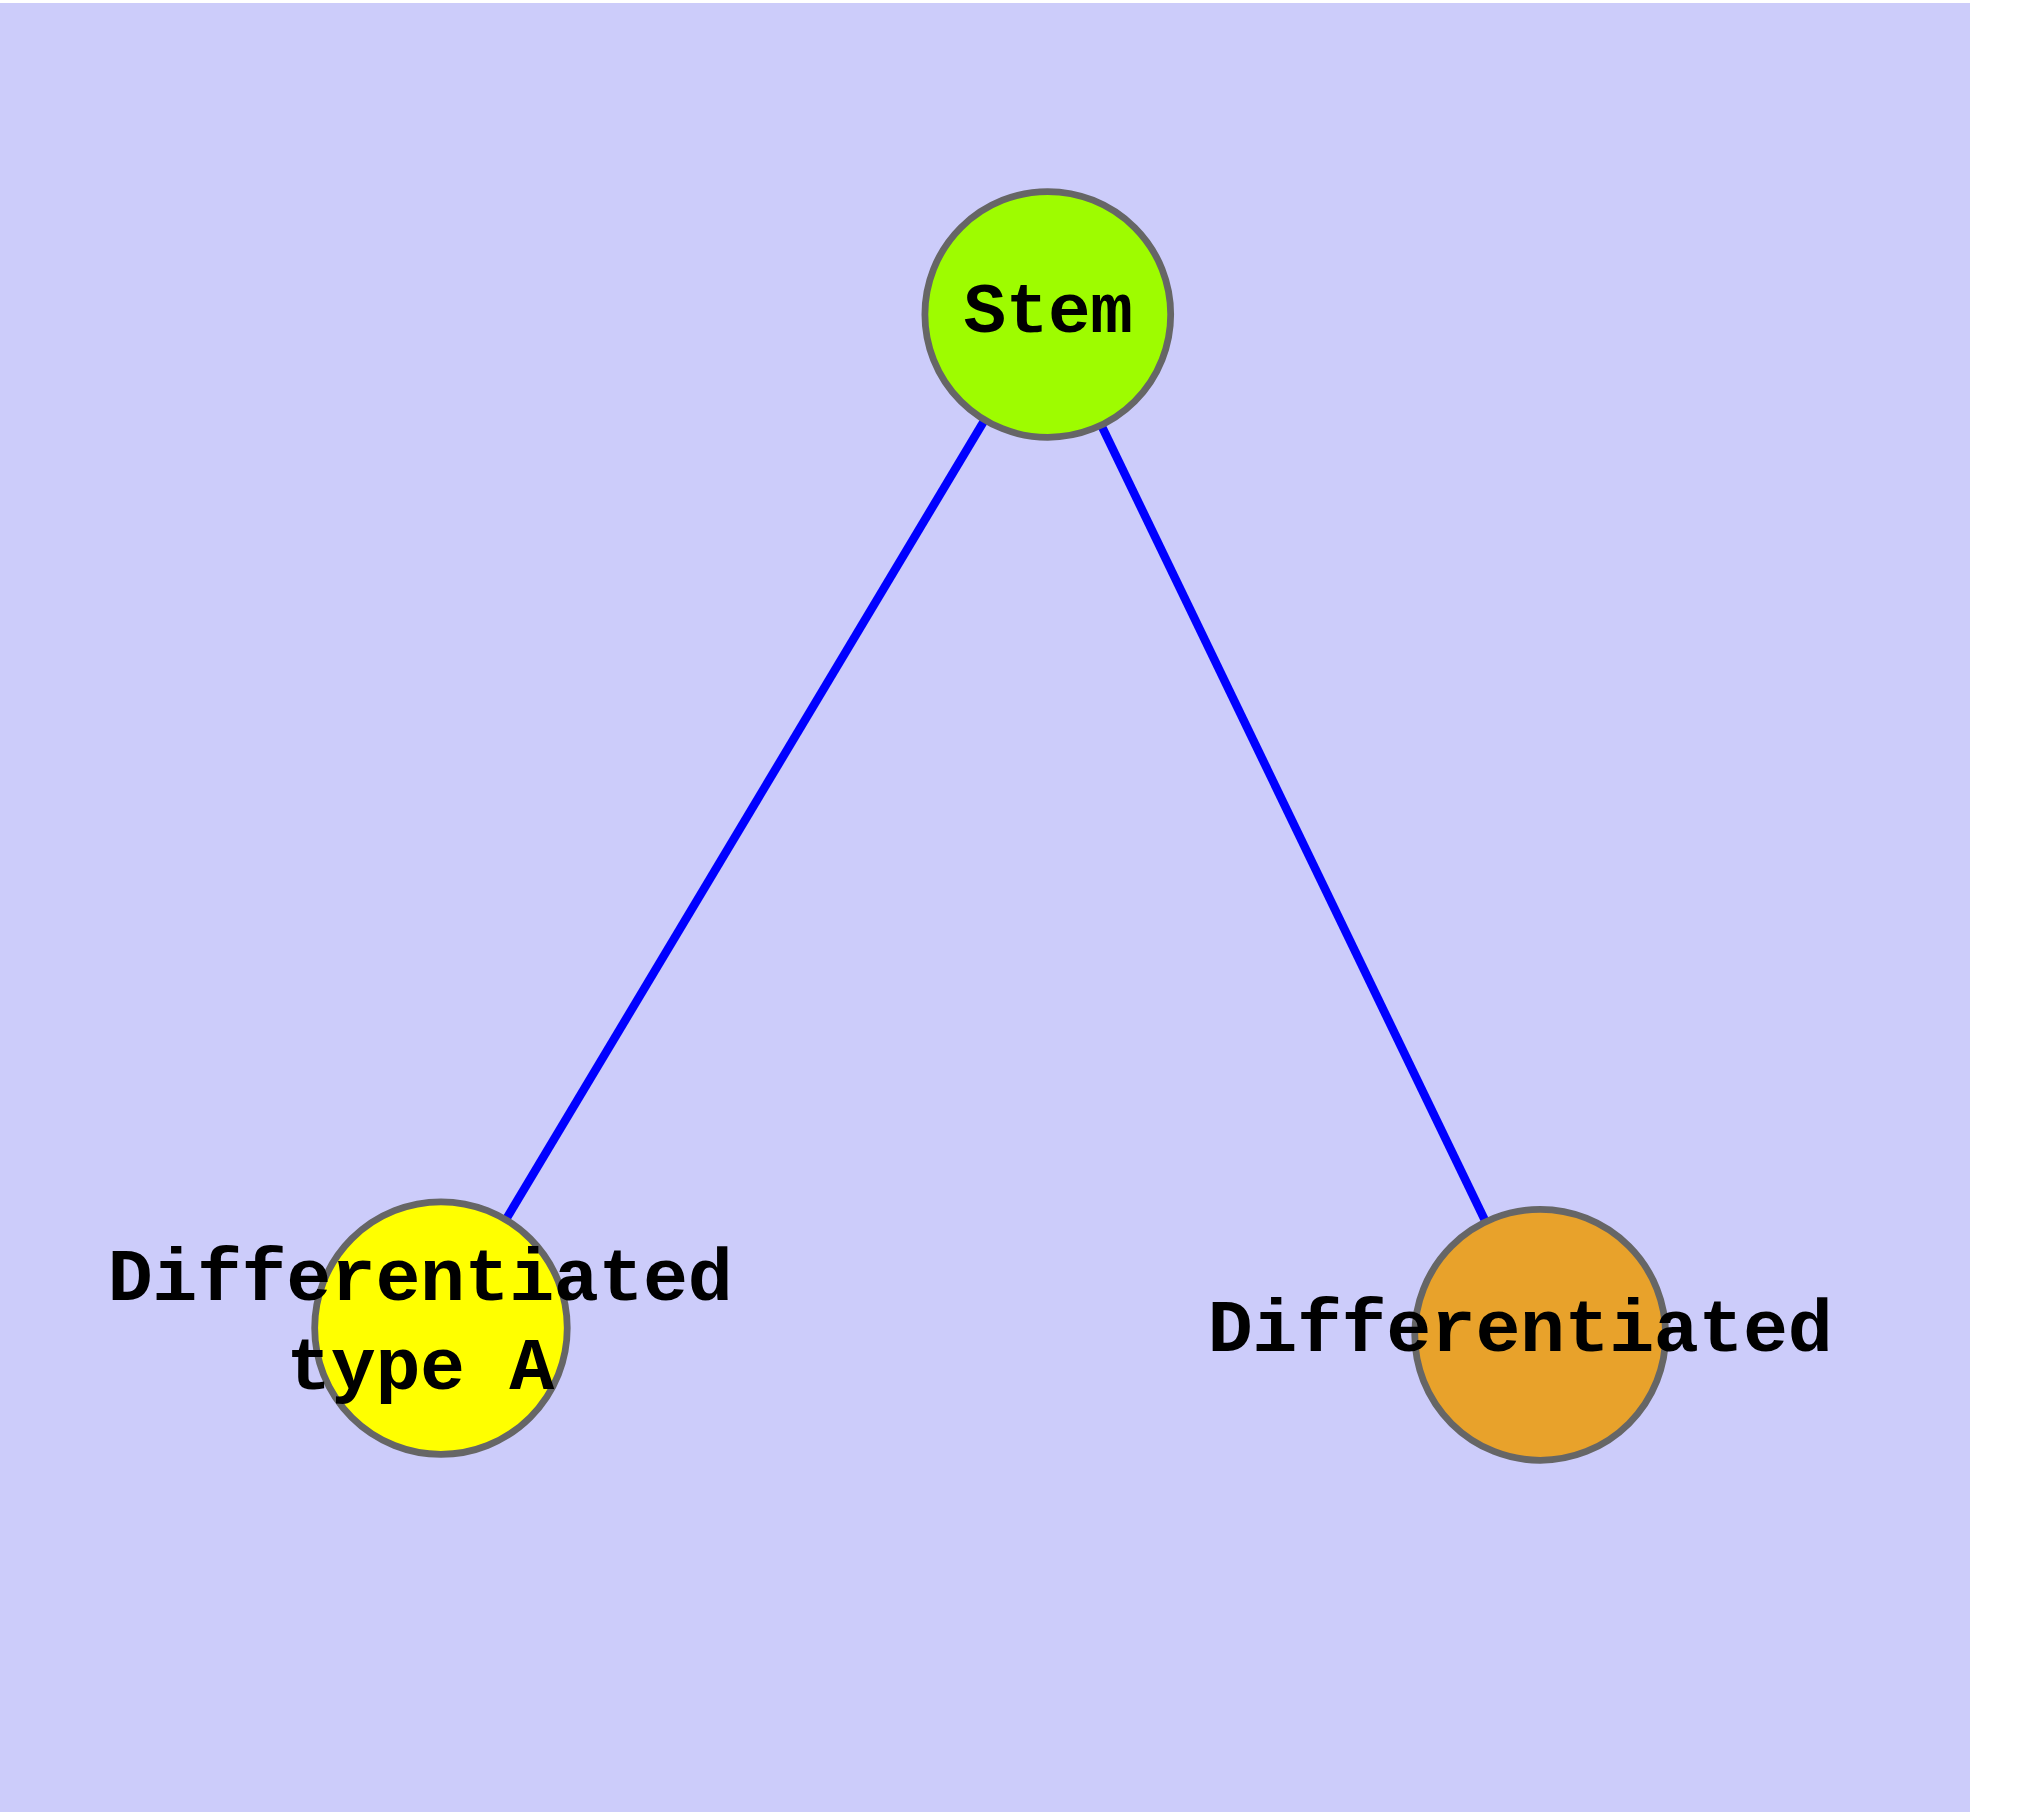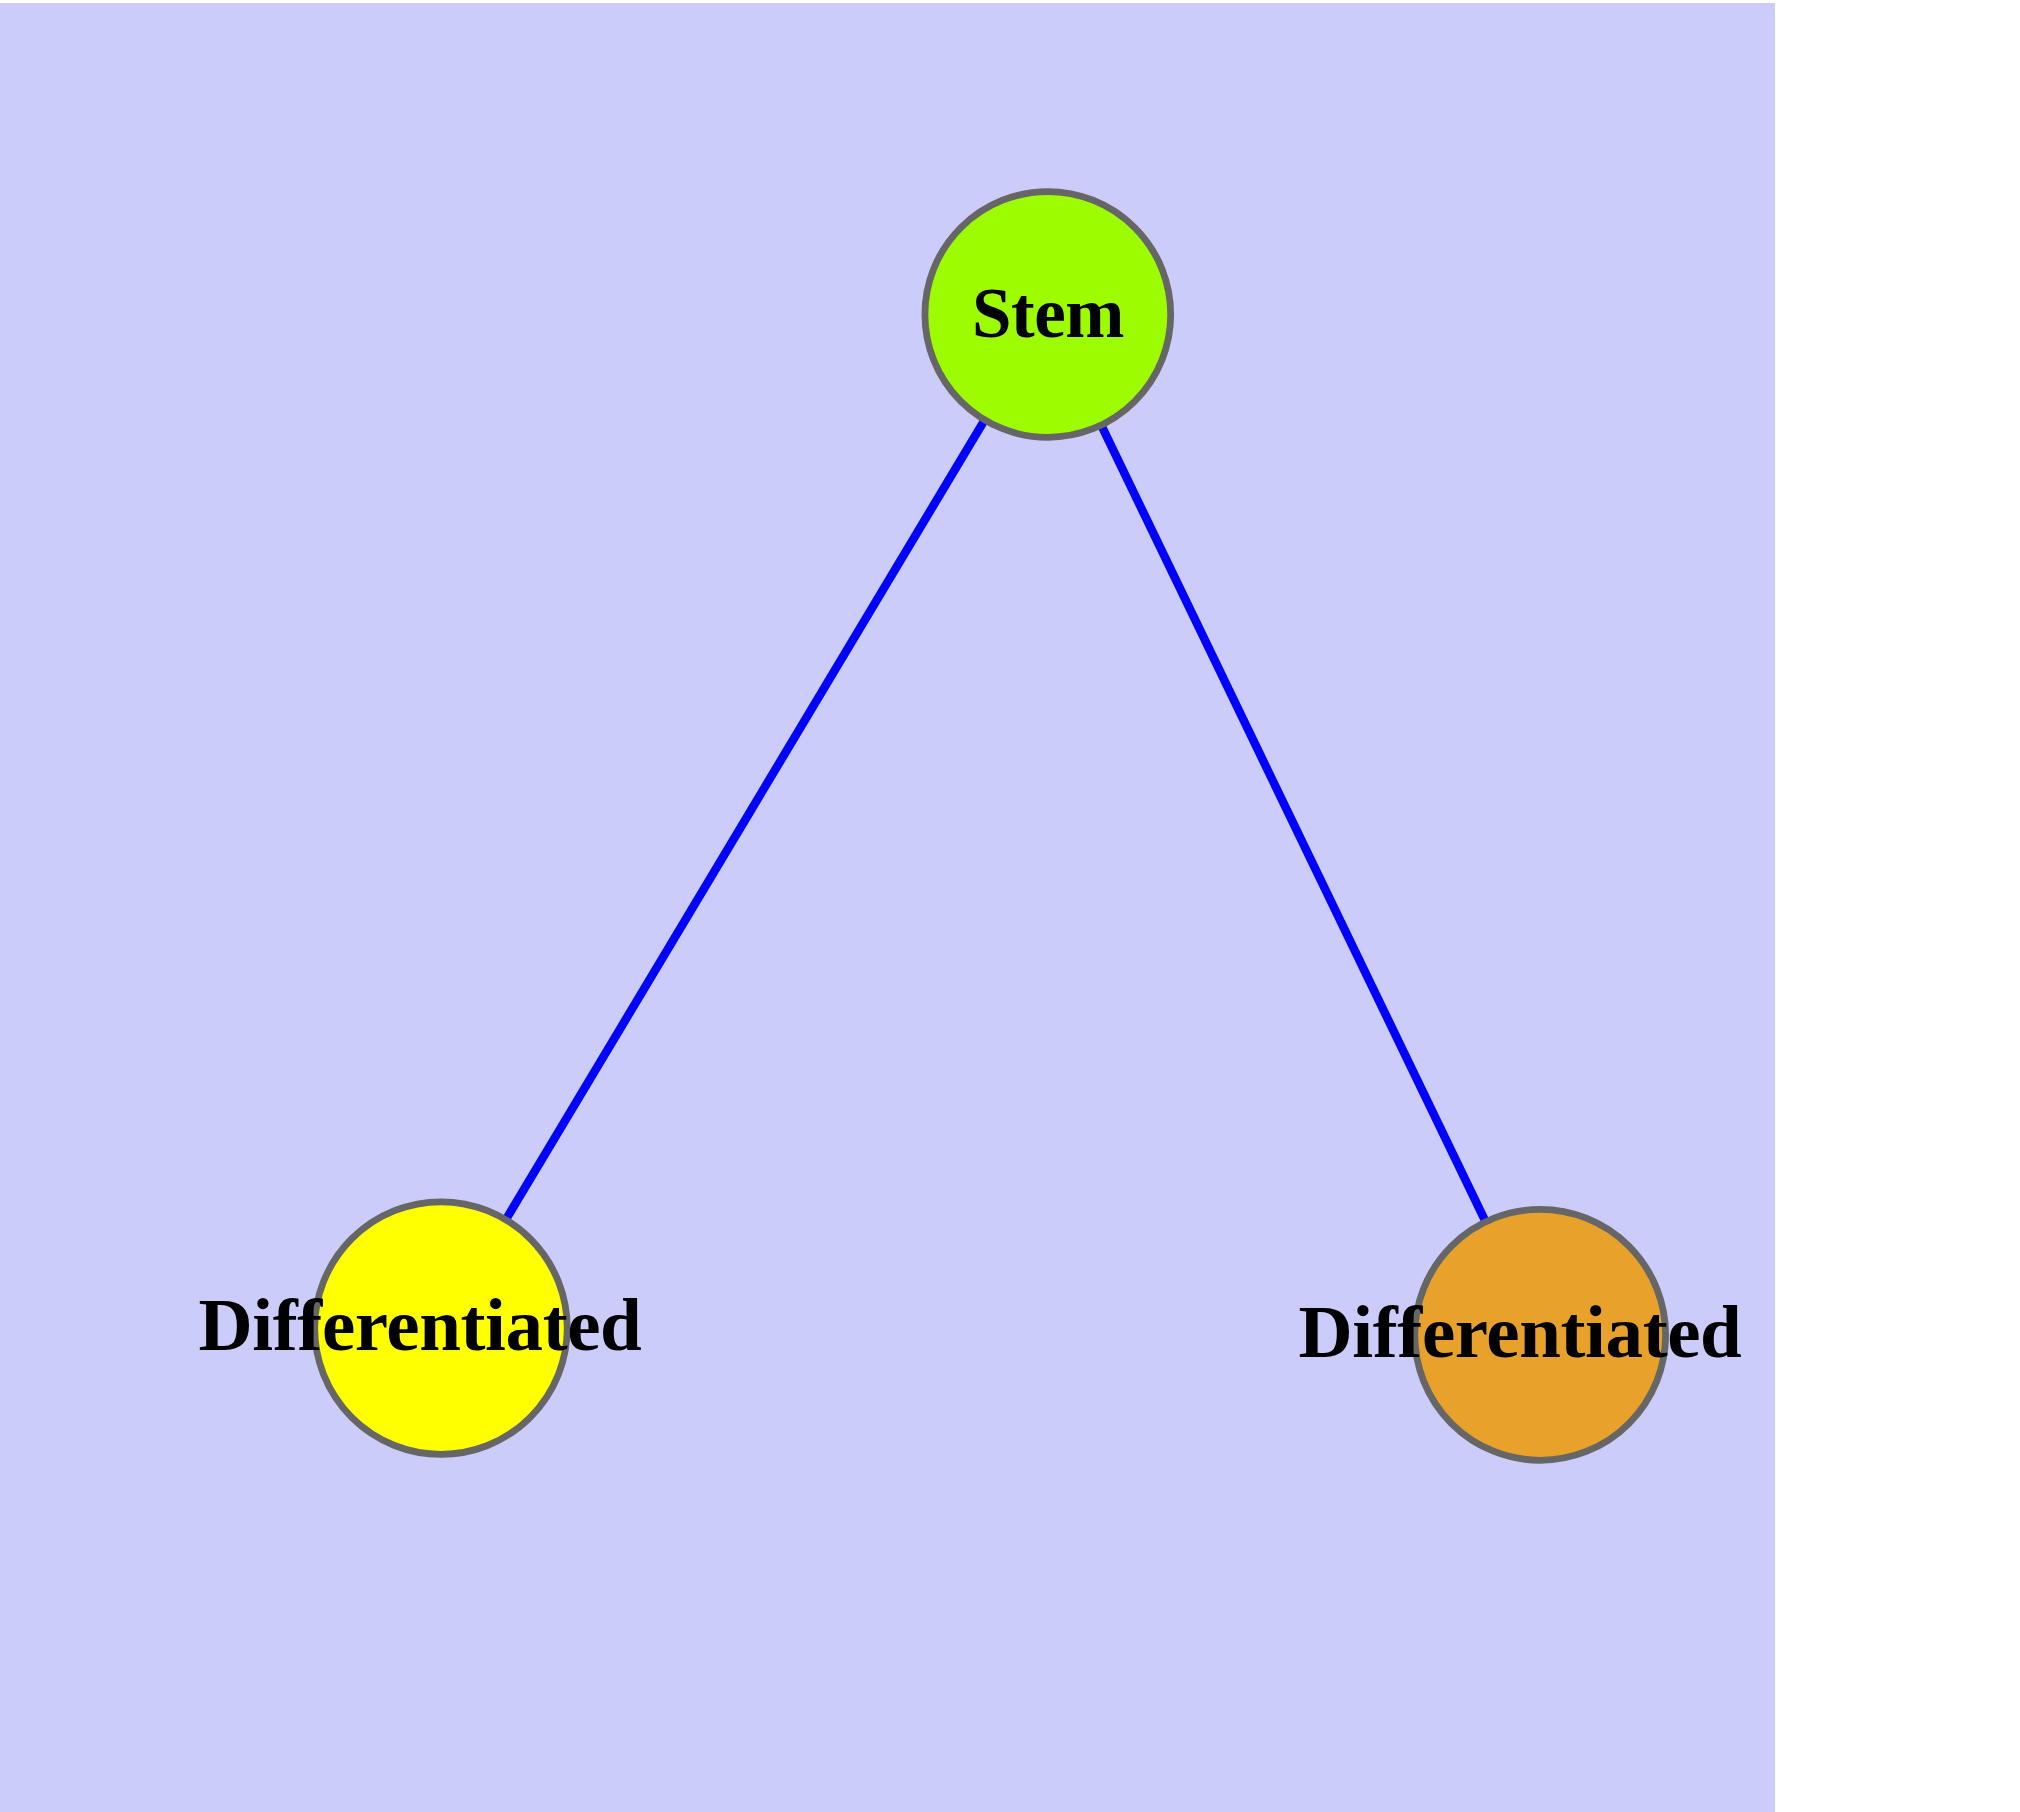--- a/index.html
+++ b/index.html
@@ -2,25 +2,25 @@
 <html style="font-size:13.6px"><head>
 <meta charset="utf-8">
 <style>
   html, body {
     margin: 0;
     padding: 0;
     background: #ffffff;
   }
   #canvas {
     position: relative;
-    width: 1775px;
+    width: 1970px;
     height: 1812px;
     background: #ffffff;
     overflow: hidden;
-    font-family: Liberation Serif, serif;
+    font-family: Liberation Mono, monospace;
   }
   #plot-bg {
     position: absolute;
     left: 0;
     top: 3.4px;
     width: 2021px;
     height: 1809px;
     background: #ccccfa;
   }
   #graph-svg {
@@ -76,18 +76,18 @@
 
     <g>
       <circle cx="1236" cy="371" r="145" fill="#9efc00" stroke="#666666" stroke-width="8"></circle>
       <circle cx="520" cy="1567" r="149" fill="#ffff00" stroke="#666666" stroke-width="8"></circle>
       <circle cx="1817" cy="1575" r="148" fill="#e8a22b" stroke="#666666" stroke-width="8"></circle>
     </g>
   </svg>
 
   <div class="node-label" id="label-stem">Stem</div>
 
-  <div class="node-label" id="label-diff-a"><span>Differentiated</span><br></div>
+  <div class="node-label" id="label-diff-a"><span>Differentiated</span><br><span>type A</span></div>
 
   <div class="node-label" id="label-diff-b"><span>Differentiated</span><br></div>
 
 </div>
 
 
 </body></html>

